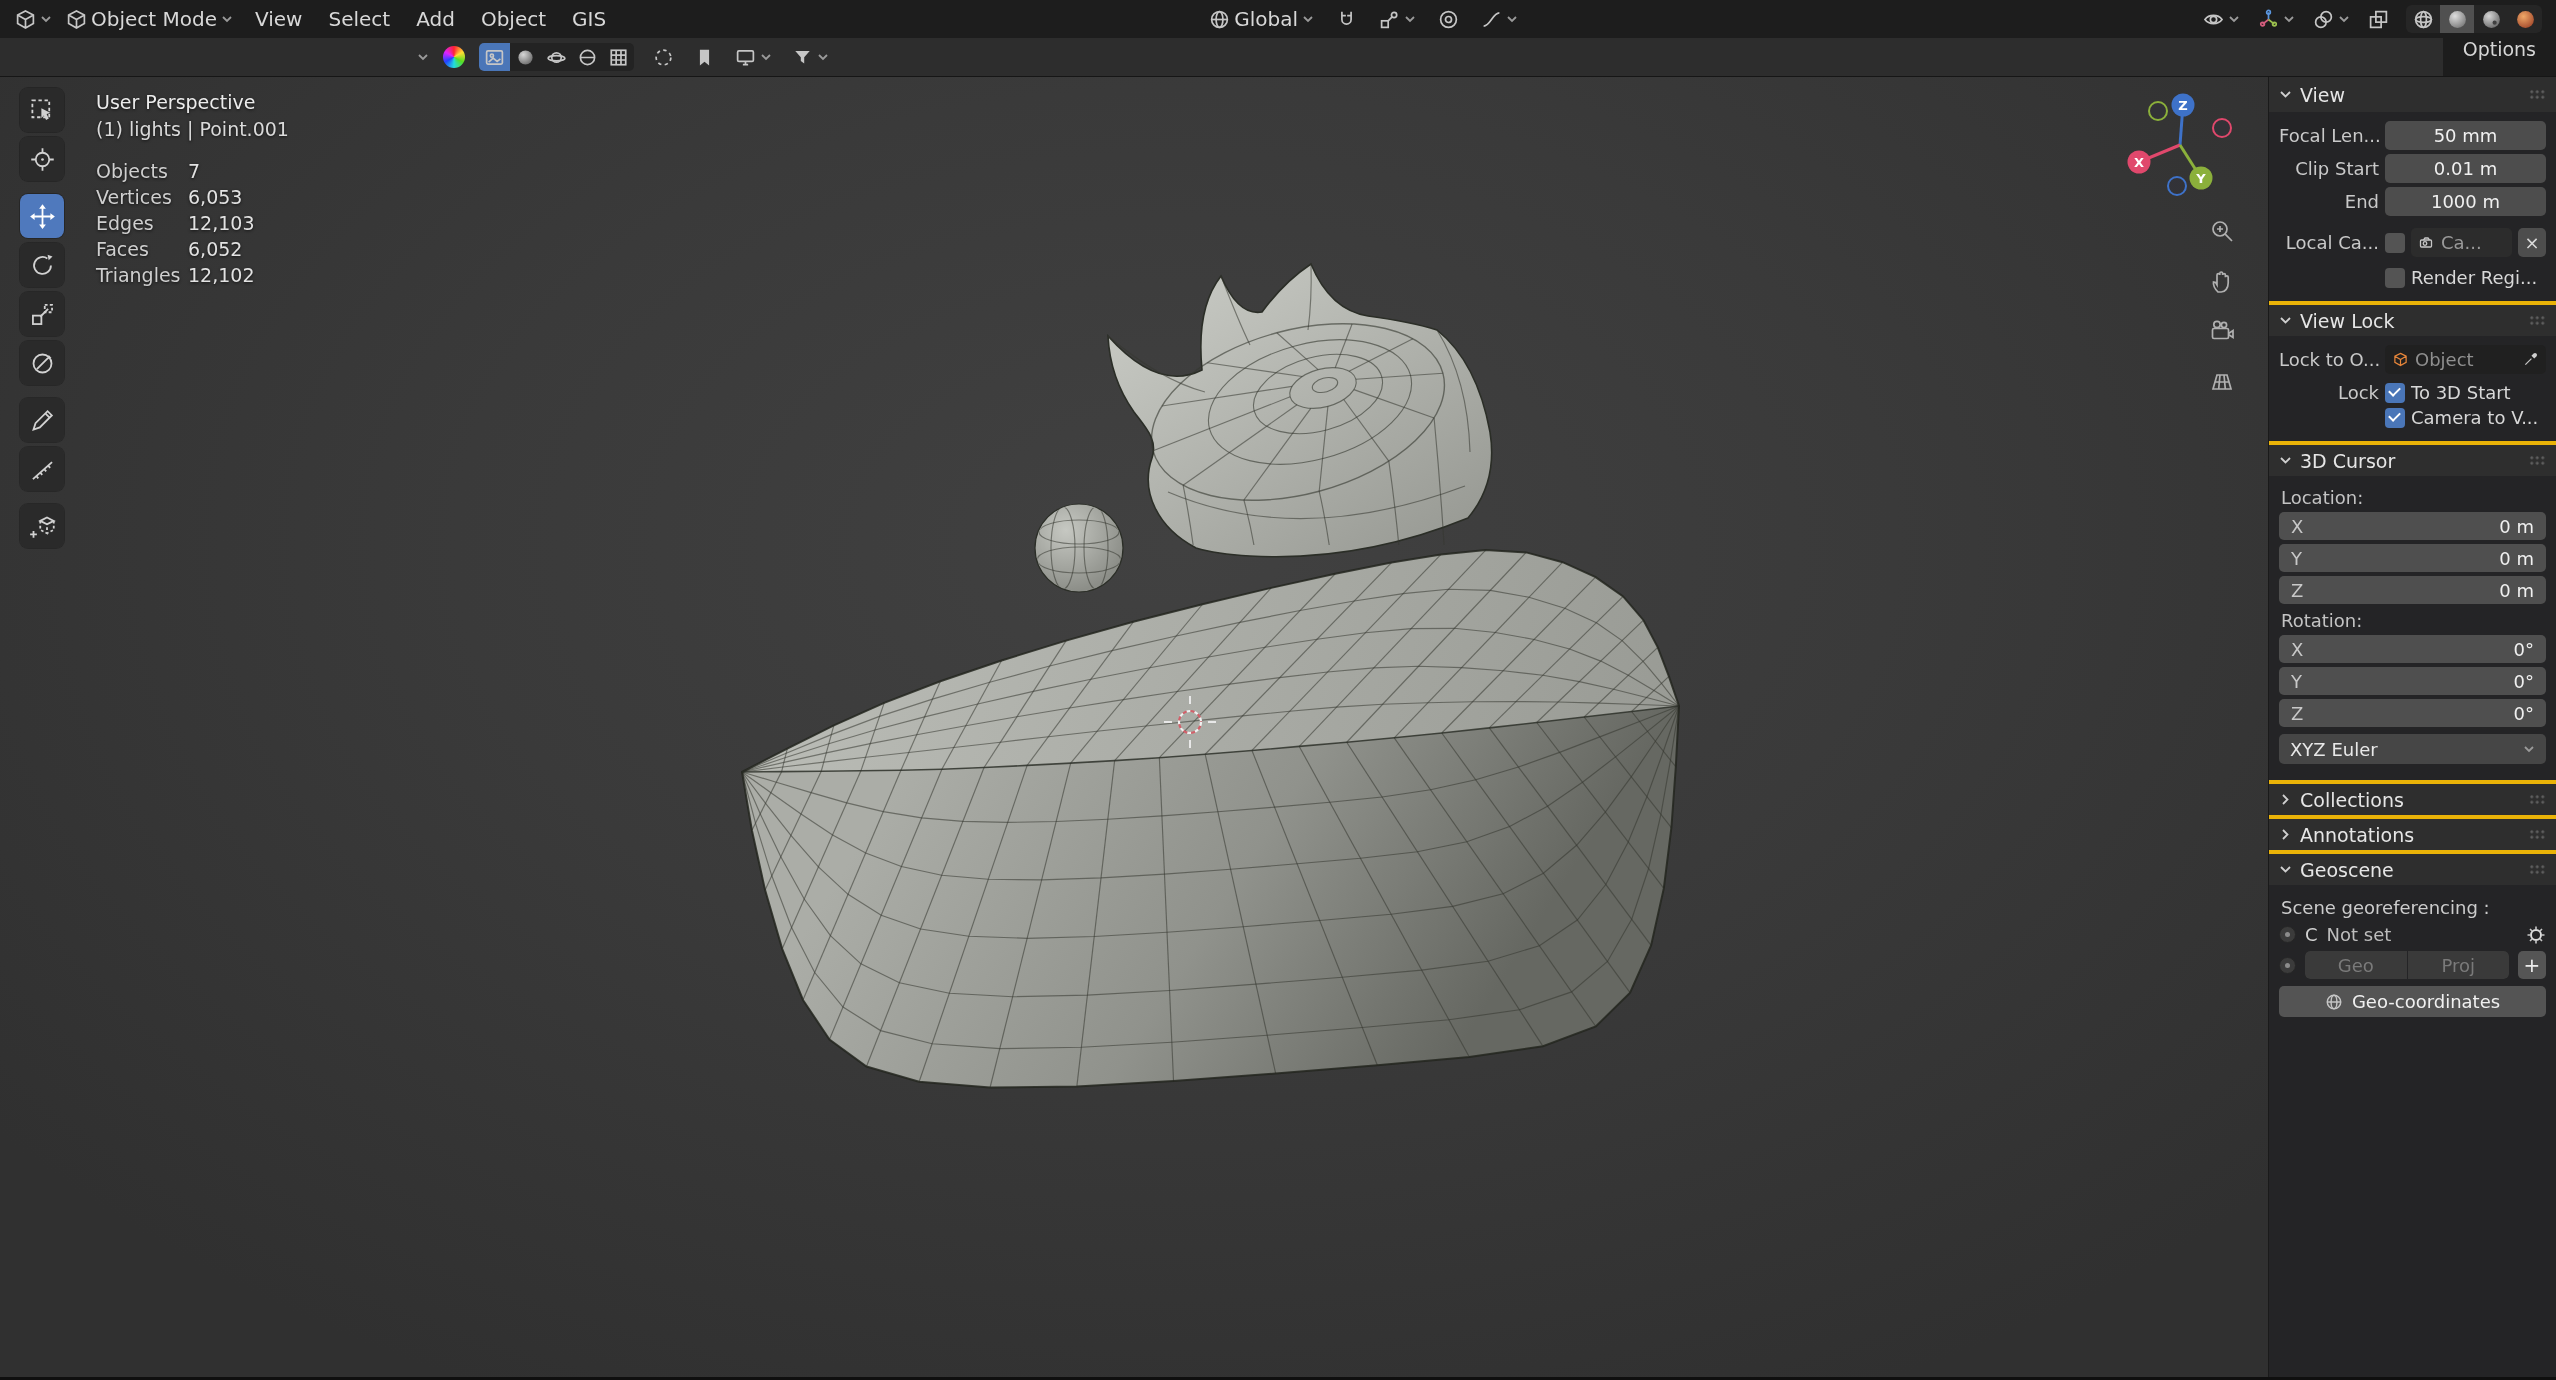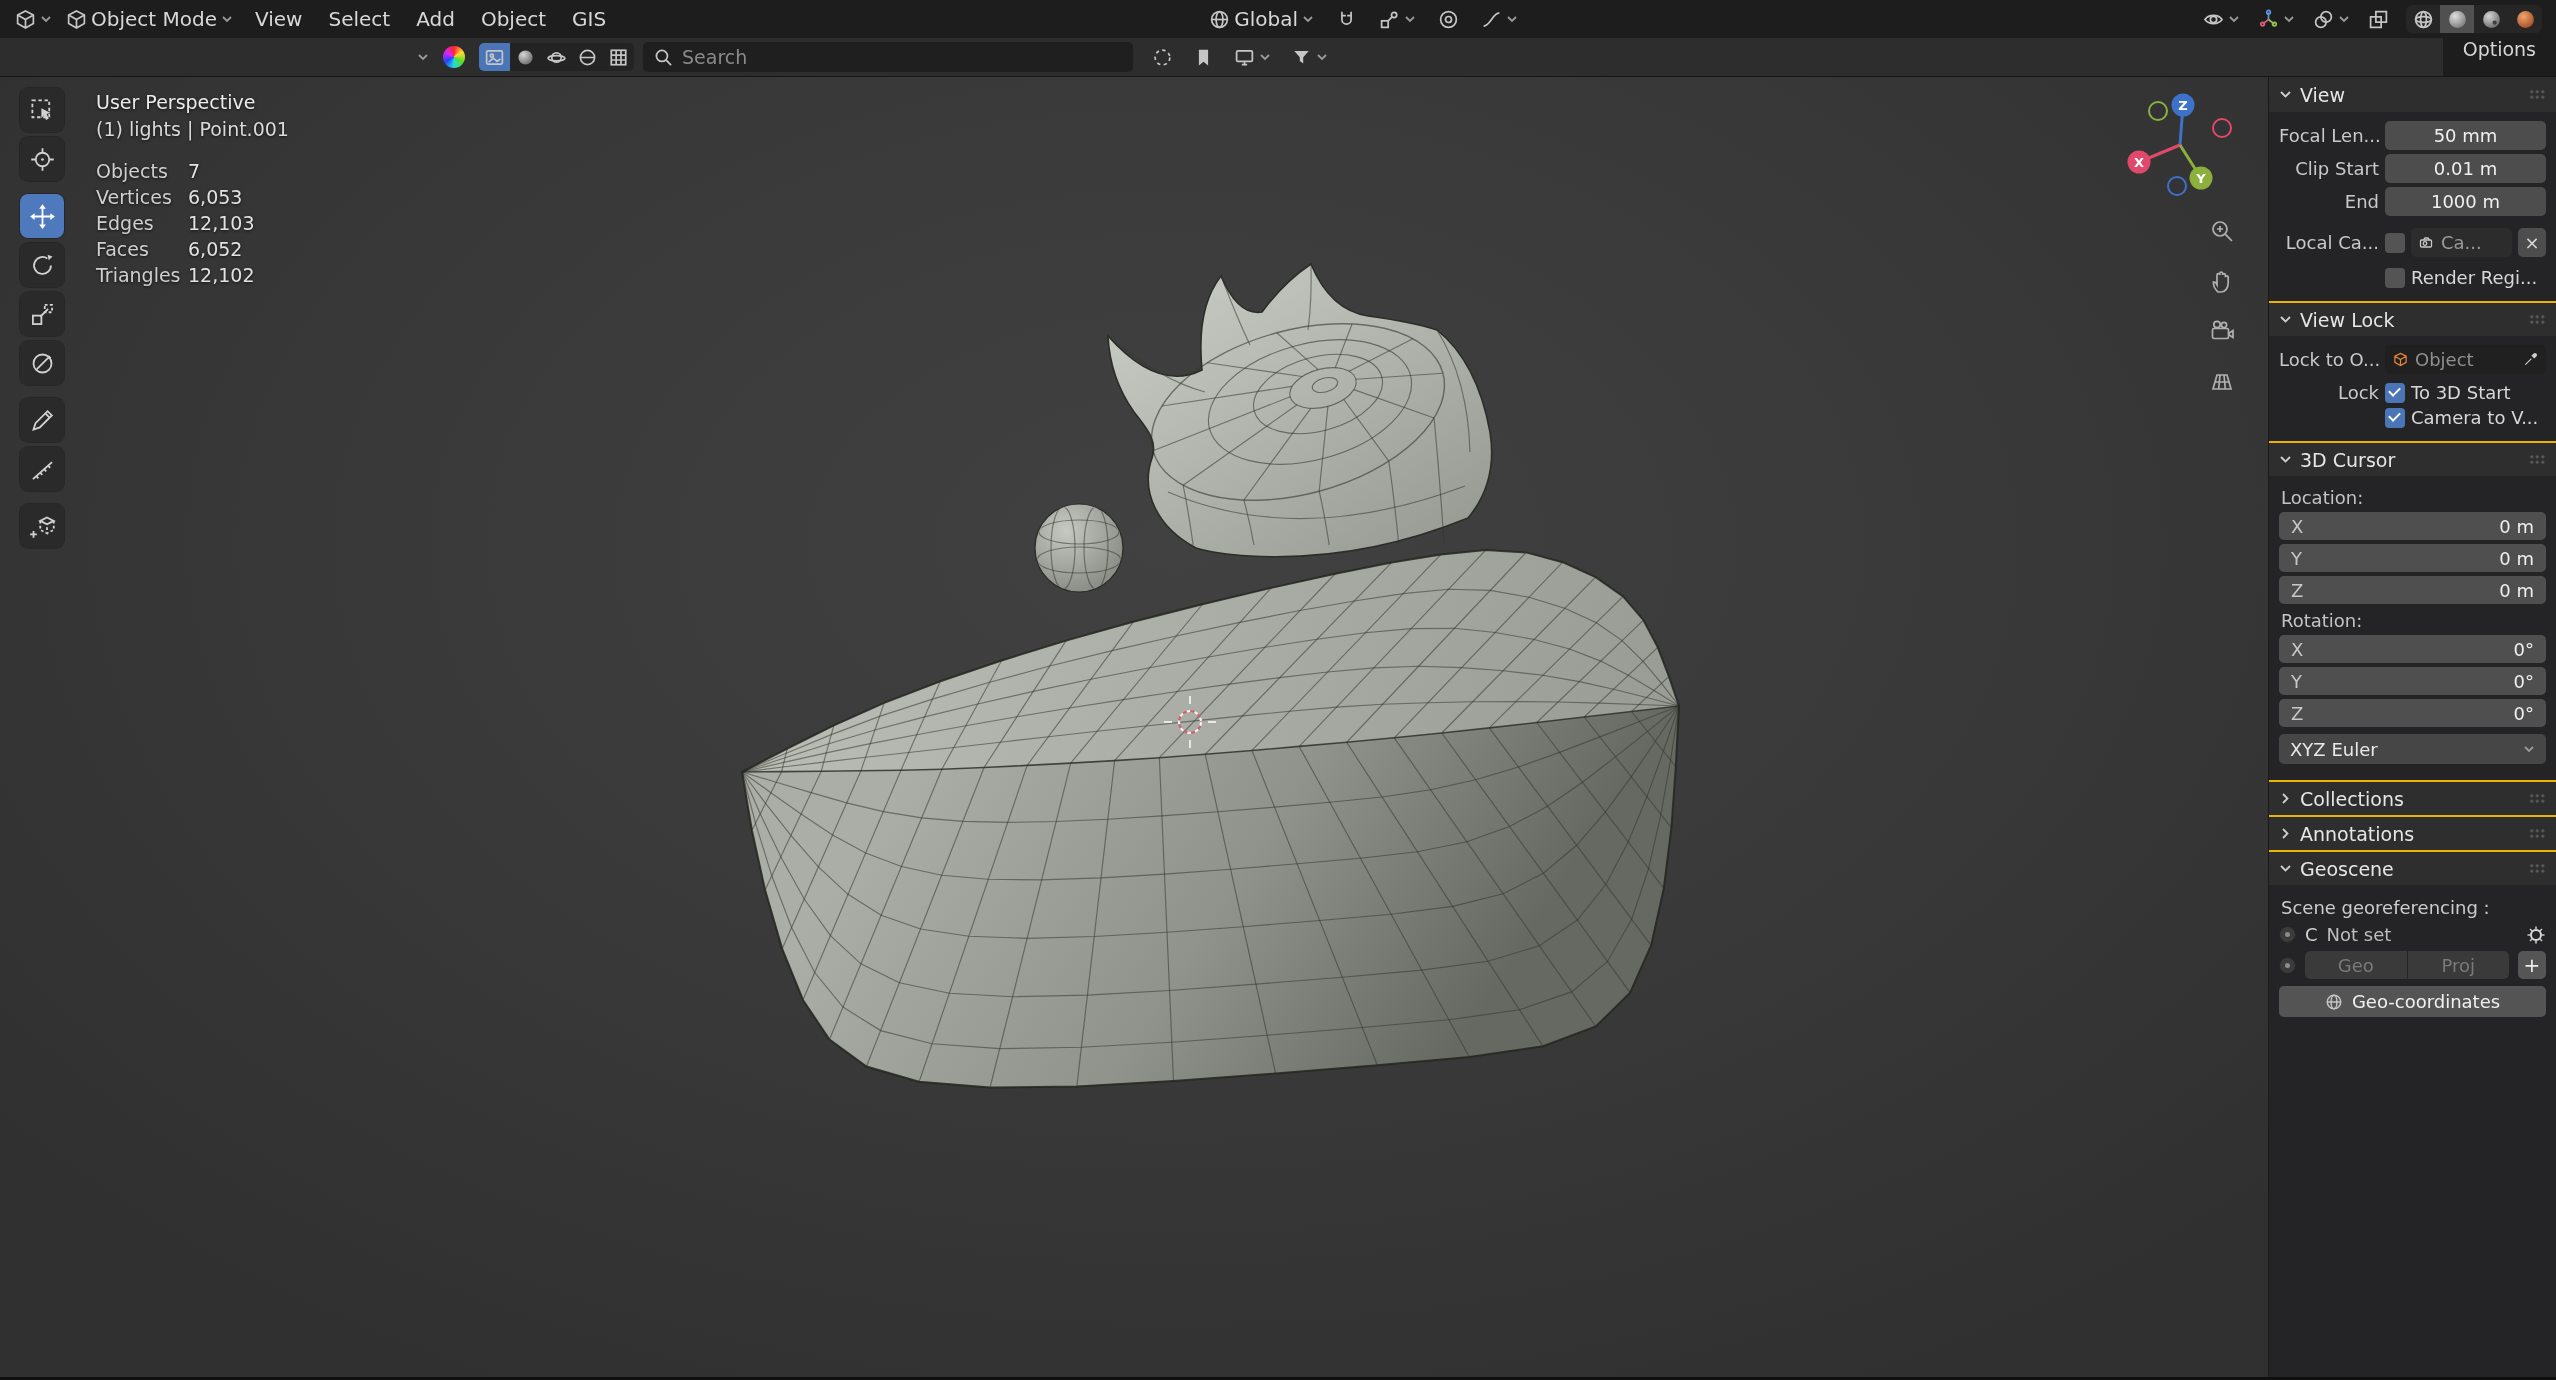--- a/index.html
+++ b/index.html
@@ -77,21 +77,21 @@
 .gz{fill:#ffffff;font-size:13px;font-weight:bold;text-anchor:middle;font-family:"DejaVu Sans",sans-serif;}
 #vpctl{position:absolute;left:2204px;top:136px;z-index:6;display:flex;flex-direction:column;gap:14px;}
 #vpctl button{width:36px;height:36px;display:flex;align-items:center;justify-content:center;opacity:.85;}
 .vic{width:28px;height:28px;}
 .vic *{fill:none;stroke:#c6c6c6;stroke-width:1.7;}
 
 
 #sidebar{position:absolute;top:0;right:0;bottom:0;width:288px;background:rgba(36,36,38,.97);
   border-left:1px solid #1a1a1a;z-index:10;color:#d6d6d6;}
 .phead{height:35px;display:flex;align-items:center;gap:8px;padding:0 10px;color:#e6e6e6;
-  font-size:19px;background:#2e2e2e;border-top:2px solid #eab308;}
+  font-size:19px;background:#2e2e2e;border-top:4px solid #eab308;}
 .pch{width:13px;height:9px;flex:0 0 auto;}
 .pch path{fill:none;stroke:#cfcfcf;stroke-width:1.8;}
 .pch.right{transform:rotate(-90deg);}
 .grip{margin-left:auto;width:17px;height:11px;opacity:.75;
   background-image:radial-gradient(circle,#6f6f6f 1.3px,transparent 1.6px);background-size:5.5px 5.5px;}
 .pbody{padding:5px 0 9px;}
 .prow{display:flex;align-items:center;gap:6px;margin:4px 10px;}
 .plab{width:100px;text-align:right;color:#c9c9c9;font-size:18px;flex:0 0 auto;white-space:nowrap;}
 .nfield{flex:1;height:29px;background:#4d4d4d;border-radius:5px;display:flex;align-items:center;
   justify-content:center;font-size:18px;color:#f0f0f0;}
@@ -324,27 +324,20 @@
               <circle cx="8" cy="8" r="5.4"></circle>
               <path d="M2.6 8 H13.4"></path>
             </svg>
         </button>
         <button>
           <svg class="ic" viewBox="0 0 16 16">
               <rect x="2.5" y="2.5" width="11" height="11"></rect>
               <path d="M2.5 6.2 H13.5 M2.5 9.9 H13.5 M6.2 2.5 V13.5 M9.9 2.5 V13.5"></path>
             </svg>
         </button>
-      </div>
-      <div id="searchbox">
-        <svg class="ic" viewBox="0 0 16 16">
-            <circle cx="6.8" cy="6.8" r="4.2"></circle>
-            <path d="M10 10 L13.8 13.8"></path>
-          </svg>
-        <input type="text" placeholder="Search" style="">
       </div>
     </div>
 
     <div class="ts-right">
       <button class="hbtn">
         <svg class="ic" viewBox="0 0 16 16">
             <circle cx="8" cy="8" r="5.6" stroke-dasharray="2.6 2.6"></circle>
           </svg>
       </button>
       <button class="hbtn">

